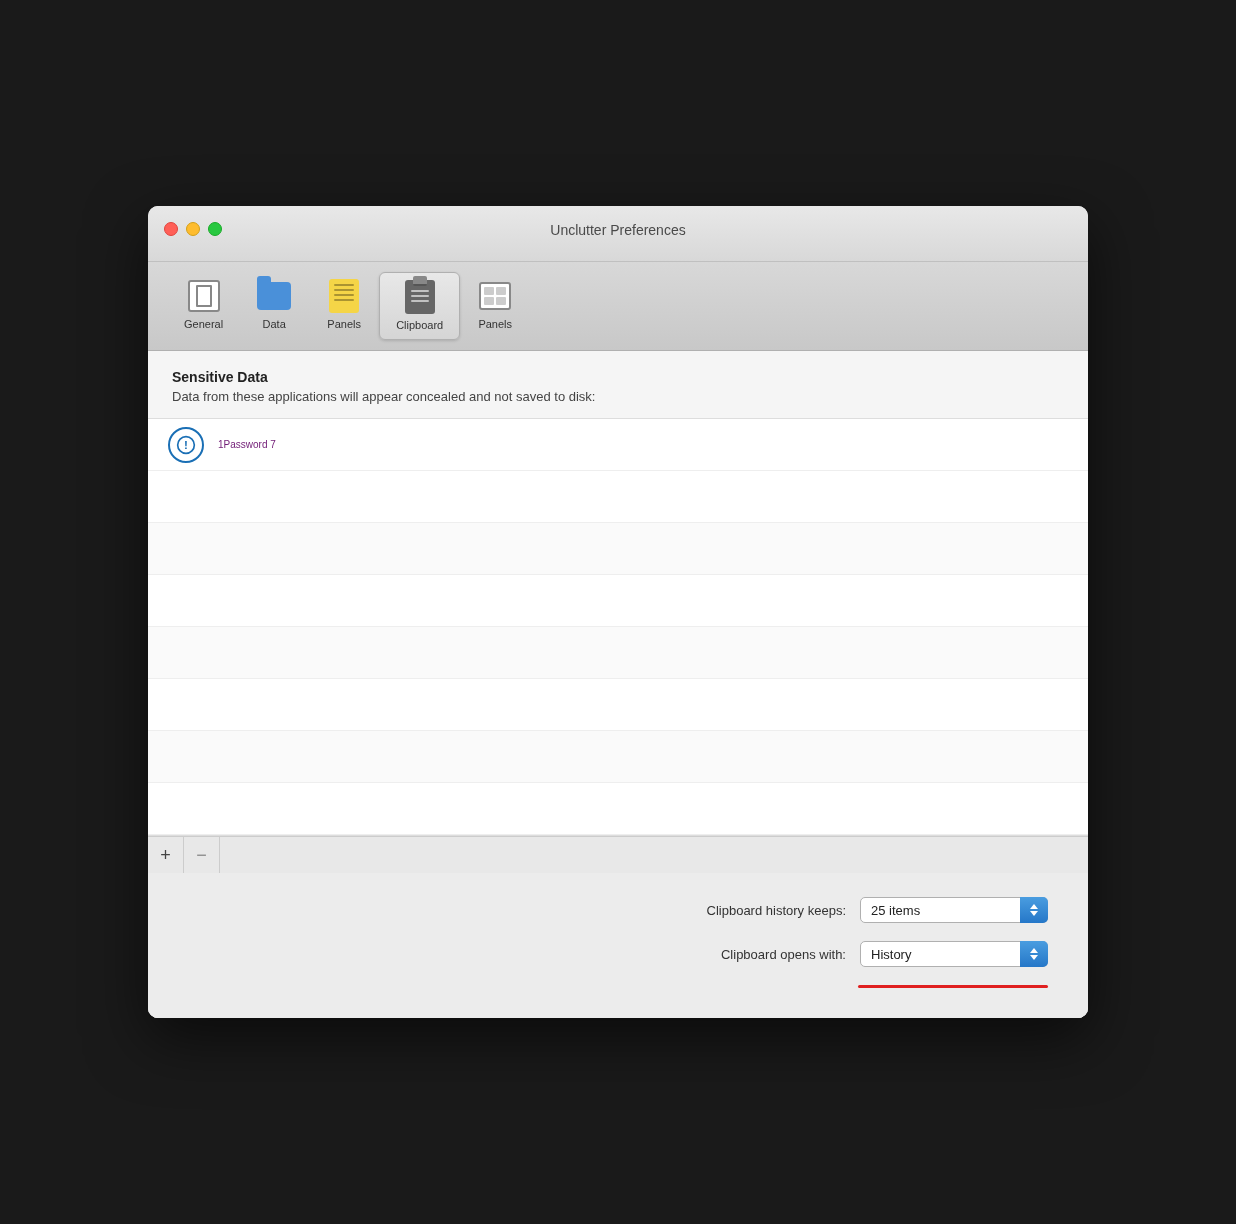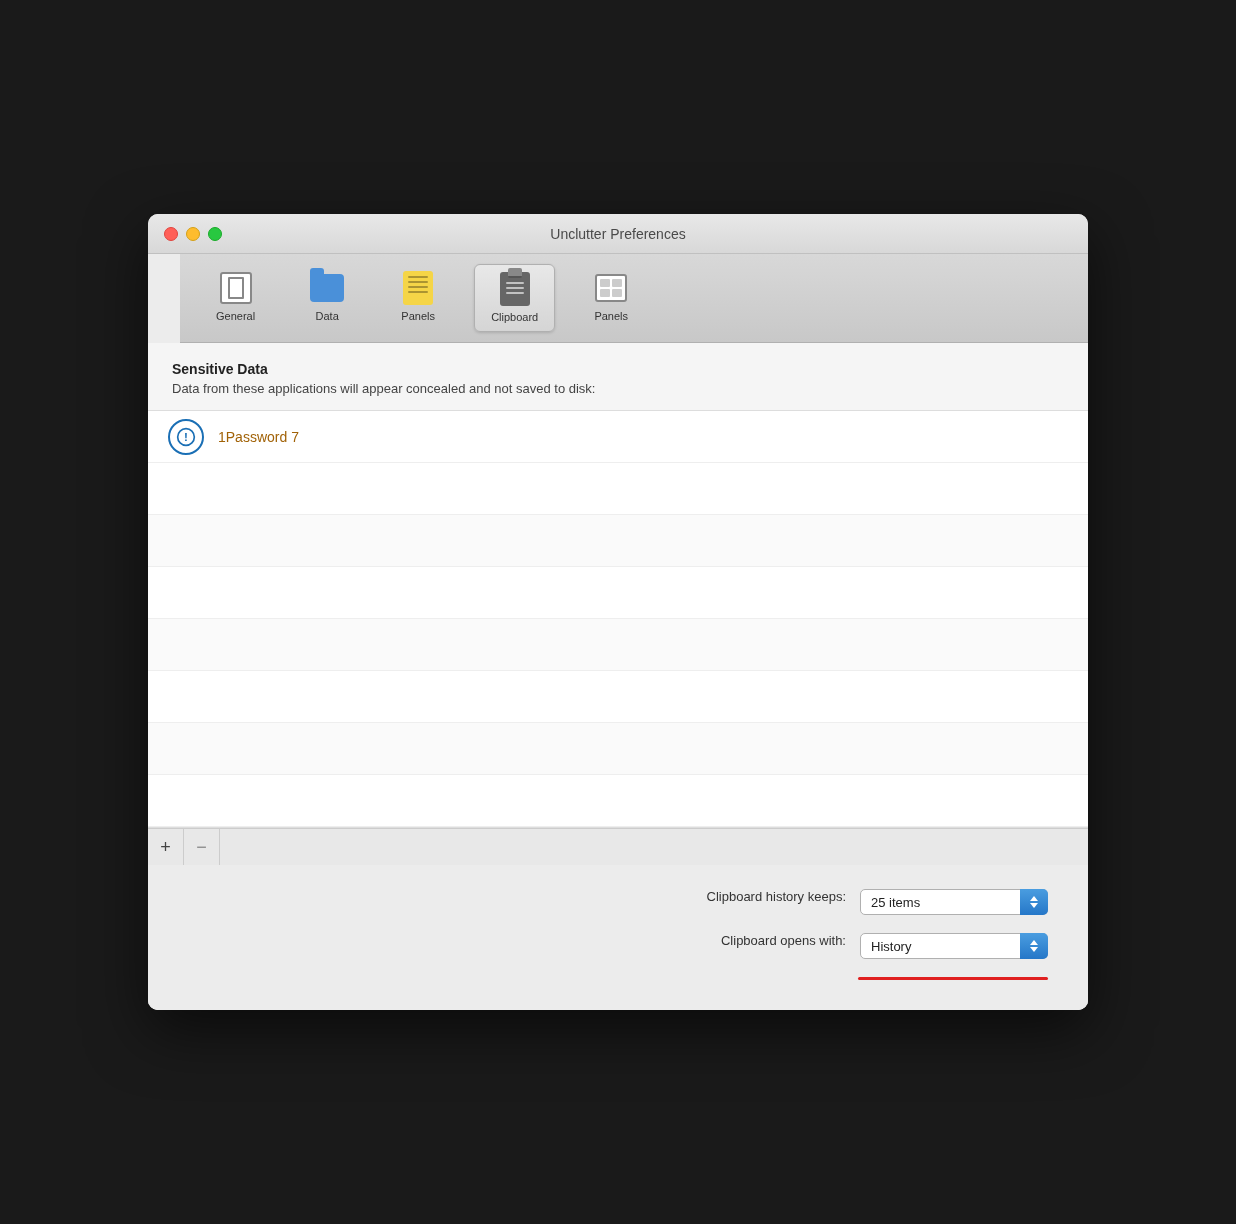--- a/index.html
+++ b/index.html
@@ -13,23 +13,23 @@
     }
     .window {
       width: 940px;
       background: #ececec;
       border-radius: 10px;
       box-shadow: 0 20px 60px rgba(0,0,0,0.6);
       overflow: hidden;
     }
     .title-bar {
       background: linear-gradient(to bottom, #e8e8e8, #d8d8d8);
-      height: 40px;
-      display: flex;
-      align-items: center;
+      height: 56px;
+      display: flex;
+      align-items: flex-start;
       padding: 16px 16px;
       border-bottom: 1px solid #c0c0c0;
       position: relative;
     }
     .traffic-lights {
       display: flex;
       gap: 8px;
       align-items: center;
     }
     .traffic-light {
@@ -46,23 +46,22 @@
       left: 50%;
       transform: translateX(-50%);
       font-size: 14px;
       color: #4a4a4a;
       font-weight: 500;
     }
     .toolbar {
       background: linear-gradient(to bottom, #d8d8d8, #c8c8c8);
       padding: 10px 20px;
       display: flex;
-      gap: 21px;
+      gap: 0;
       border-bottom: 1px solid #b0b0b0;
-      margin-left: 32px;
     }
     .tab-item {
       display: flex;
       flex-direction: column;
       align-items: center;
       padding: 6px 16px 8px;
       border-radius: 6px;
       cursor: pointer;
       min-width: 70px;
     }
@@ -234,22 +233,22 @@
       align-items: center;
       justify-content: center;
       margin-right: 14px;
       flex-shrink: 0;
     }
     .app-icon-1password svg {
       width: 20px;
       height: 20px;
     }
     .app-name {
-      font-size: 14px;
-      color: #a16207;
+      font-size: 10px;
+      color: #701a75;
     }
     .empty-row {
       height: 52px;
       border-bottom: 1px solid #eee;
       background: white;
     }
     .empty-row:nth-child(odd) {
       background: #fafafa;
     }
     .list-controls {
@@ -274,21 +273,21 @@
     }
     .list-control-btn.minus {
       color: #888;
     }
     .settings-section {
       padding: 24px 40px 30px;
       background: #ececec;
     }
     .setting-row {
       display: flex;
-      align-items: flex-start;
+      align-items: center;
       justify-content: flex-end;
       margin-bottom: 18px;
     }
     .setting-row:last-child {
       margin-bottom: 0;
     }
     .setting-label {
       font-size: 13px;
       color: #333;
       margin-right: 14px;

